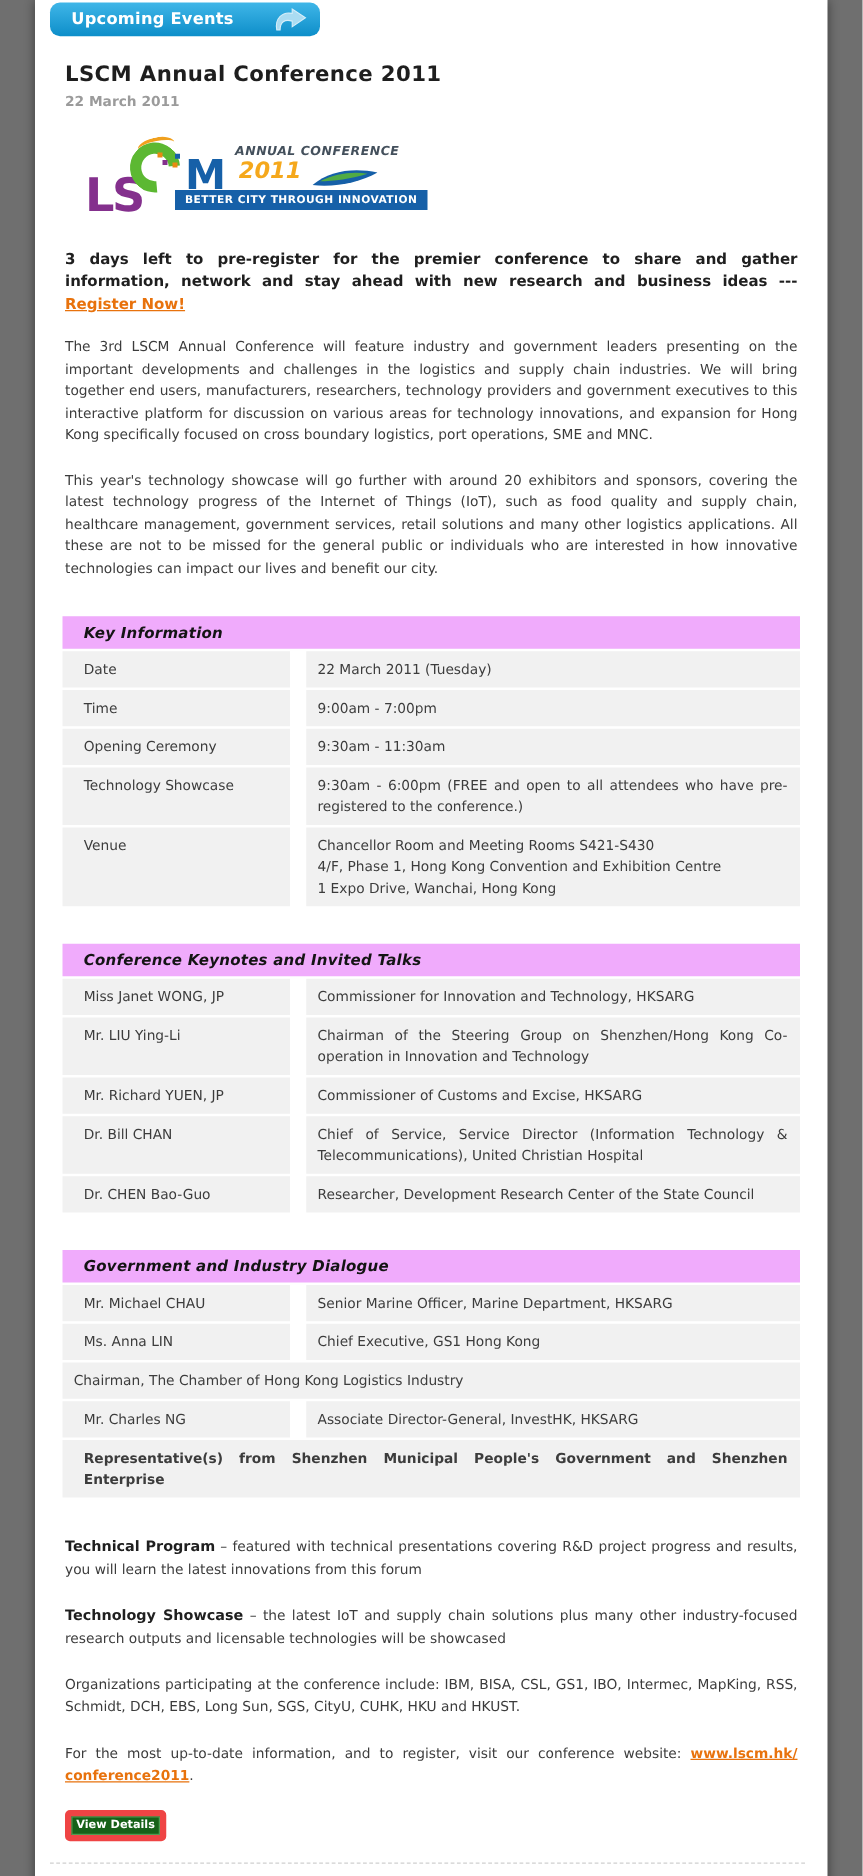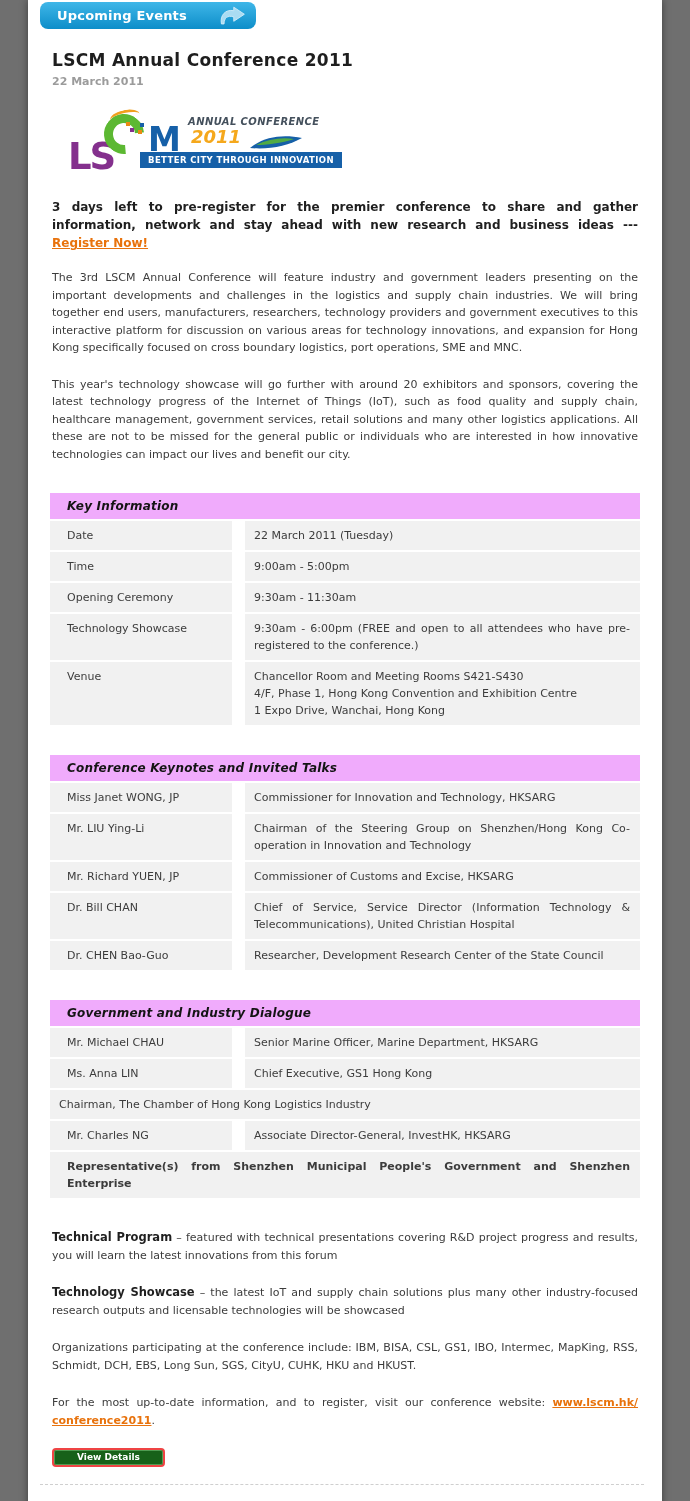--- a/index.html
+++ b/index.html
@@ -83,23 +83,23 @@
     line-height:17px; padding:6px 10px 6px 17px; text-align:justify;
   }
 
   .section-gap { height:11px; }
   .program-para { font-size:11px; color:#3c3c3c; line-height:17.5px; text-align:justify; margin:20px 0 0; }
   .program-para b { color:#1f1f1f; font-size:11.5px; }
 
   
   .view-details {
     display:inline-block; margin-top:19px; background:#176119;
-    border:2px solid #ef4444; box-shadow:inset 0 0 0 1px #4f9b51;
+    border:5px solid #ef4444; box-shadow:inset 0 0 0 1px #4f9b51;
     border-radius:4px; color:#ffffff; font-size:9px; font-weight:bold;
-    padding:2px 23px 3px; cursor:pointer; text-decoration:none;
+    padding:2px 4px 3px; cursor:pointer; text-decoration:none;
   }
   .divider { border:0; border-top:1px dashed #cfcfcf; margin:17px -6px 0 -12px; }
 </style>
 </head>
 <body>
 
 <div class="page">
 
   
   <div class="banner">
@@ -144,21 +144,21 @@
 
   
   <div class="tbl">
     <div class="tbl-header">Key Information</div>
   <div class="tbl-row">
         <div class="tbl-label">Date</div>
         <div class="tbl-value">22 March 2011 (Tuesday)</div>
       </div>
       <div class="tbl-row">
         <div class="tbl-label">Time</div>
-        <div class="tbl-value">9:00am - 5:00pm</div>
+        <div class="tbl-value">9:00am - 7:00pm</div>
       </div>
       <div class="tbl-row">
         <div class="tbl-label">Opening Ceremony</div>
         <div class="tbl-value">9:30am - 11:30am</div>
       </div>
       <div class="tbl-row">
         <div class="tbl-label">Technology Showcase</div>
         <div class="tbl-value">9:30am - 6:00pm (FREE and open to all attendees who have pre-registered to the conference.)</div>
       </div>
       <div class="tbl-row">

